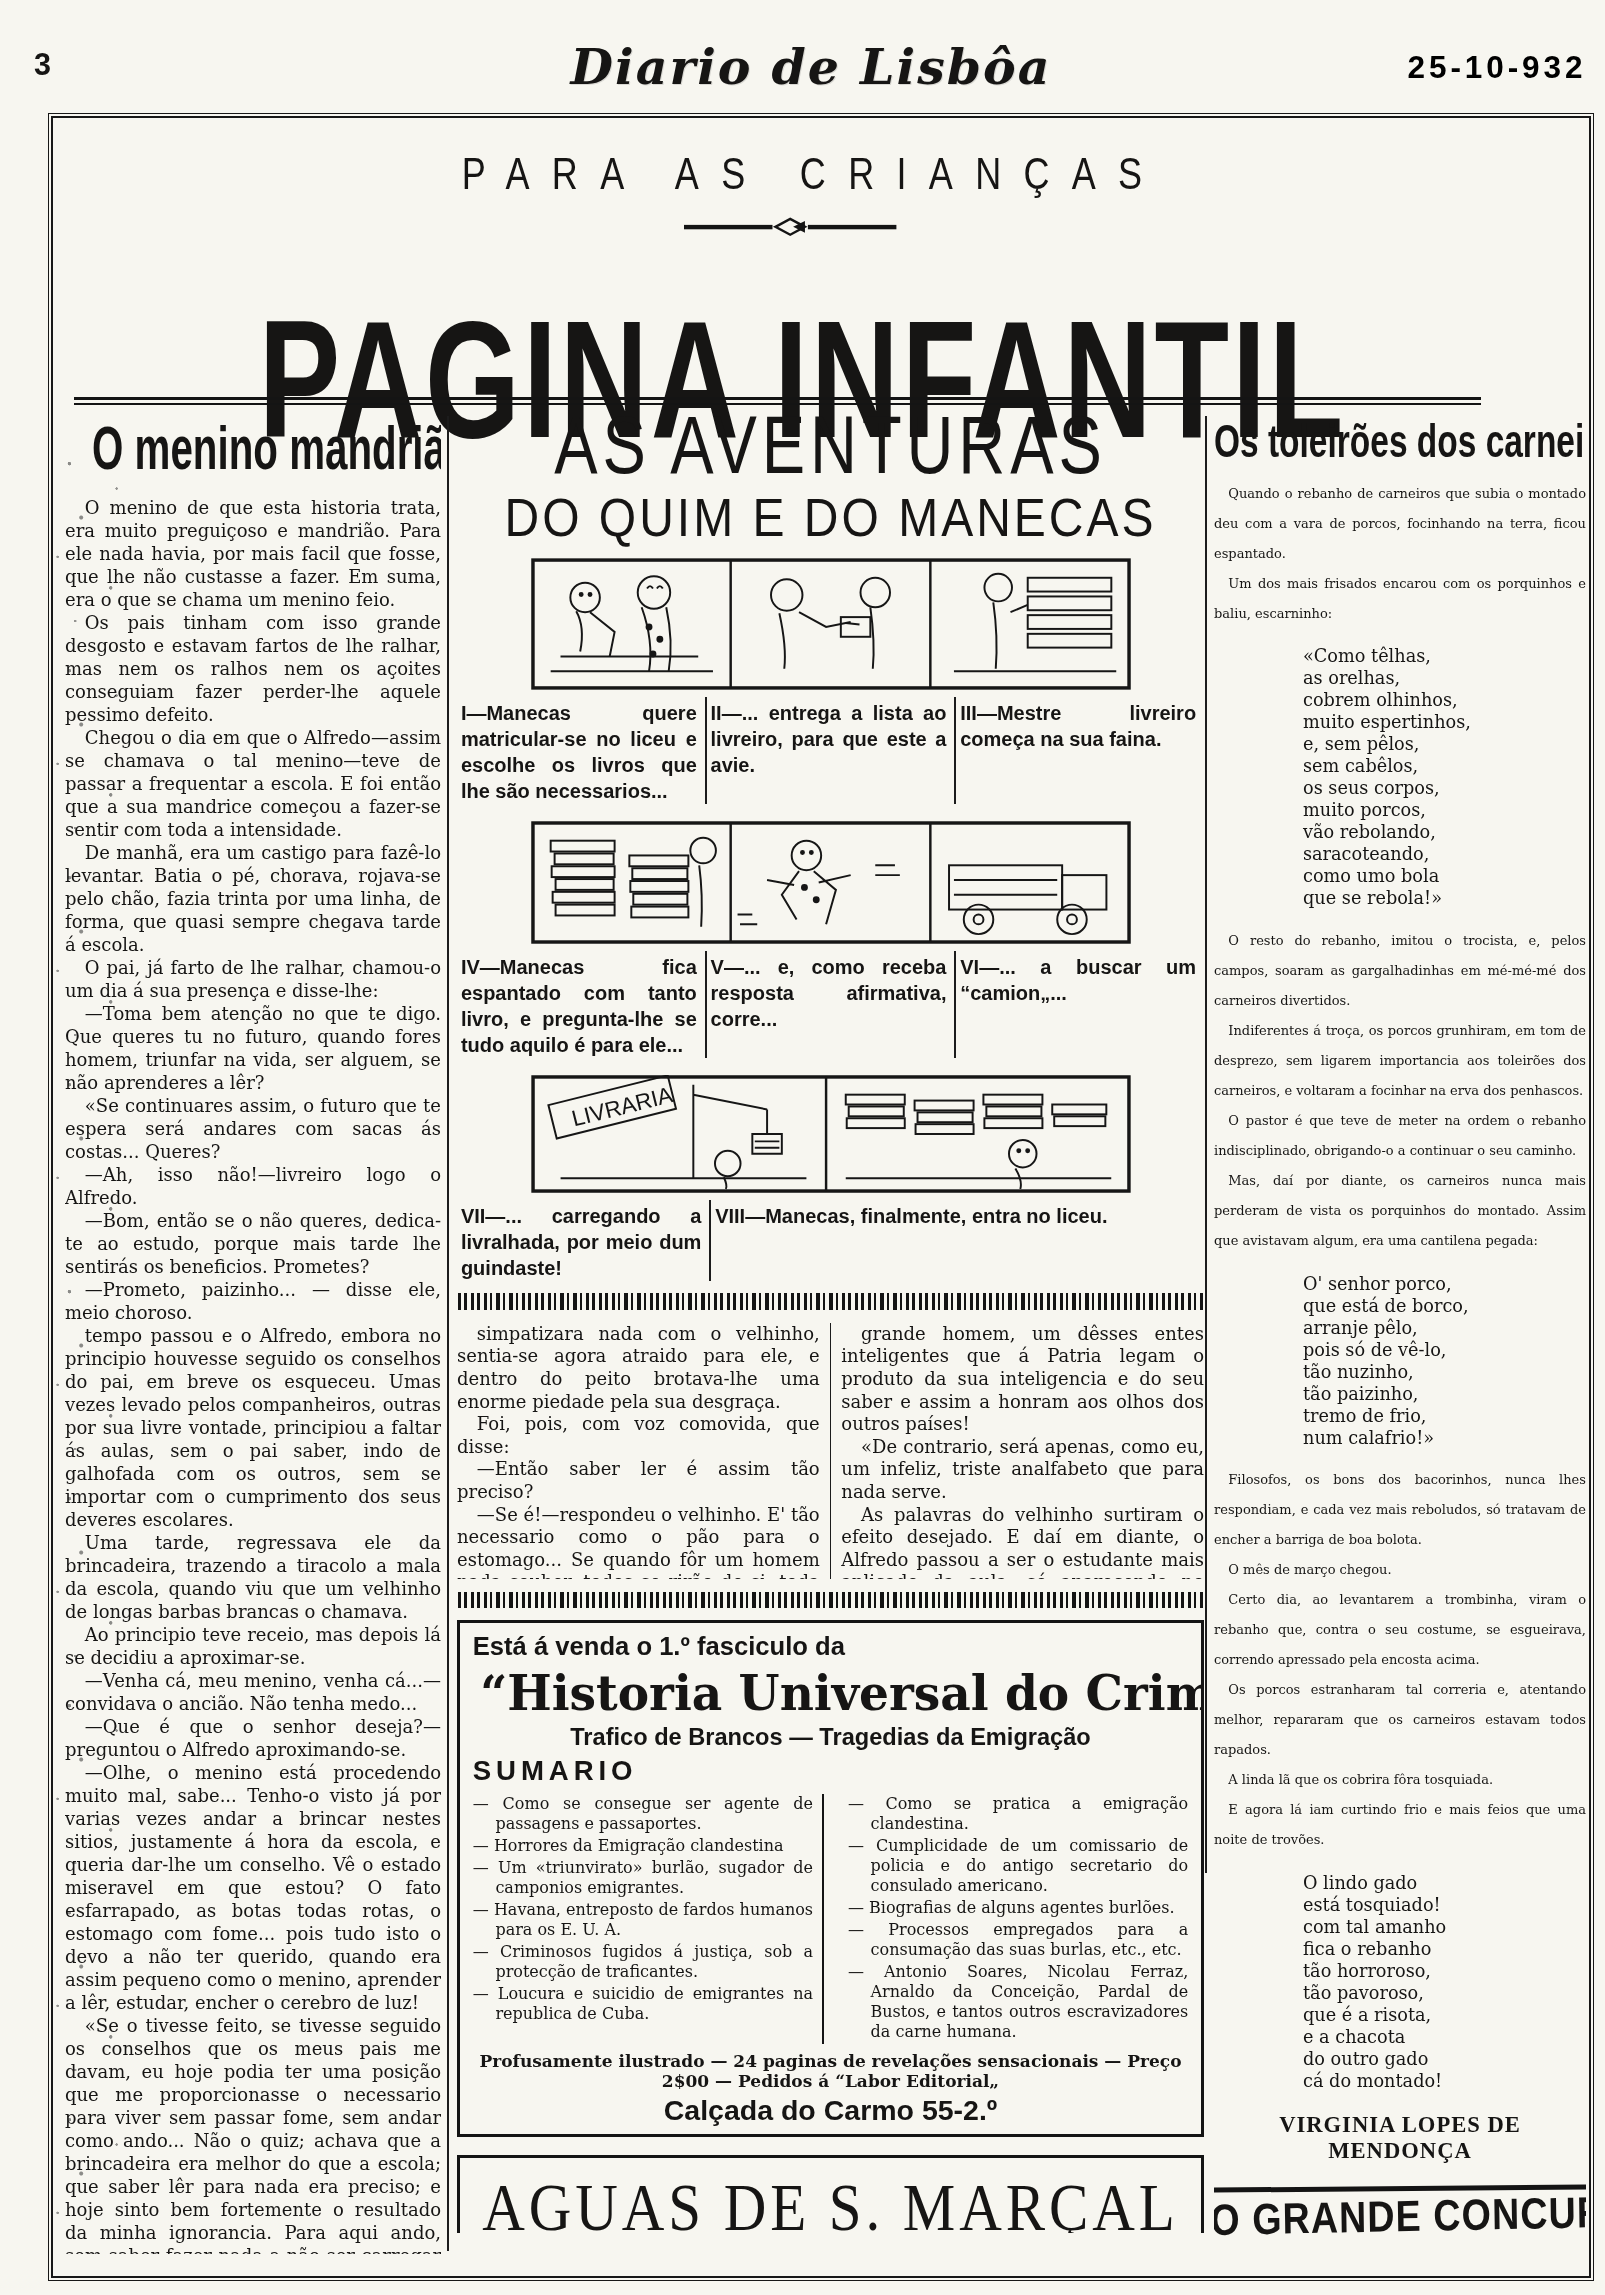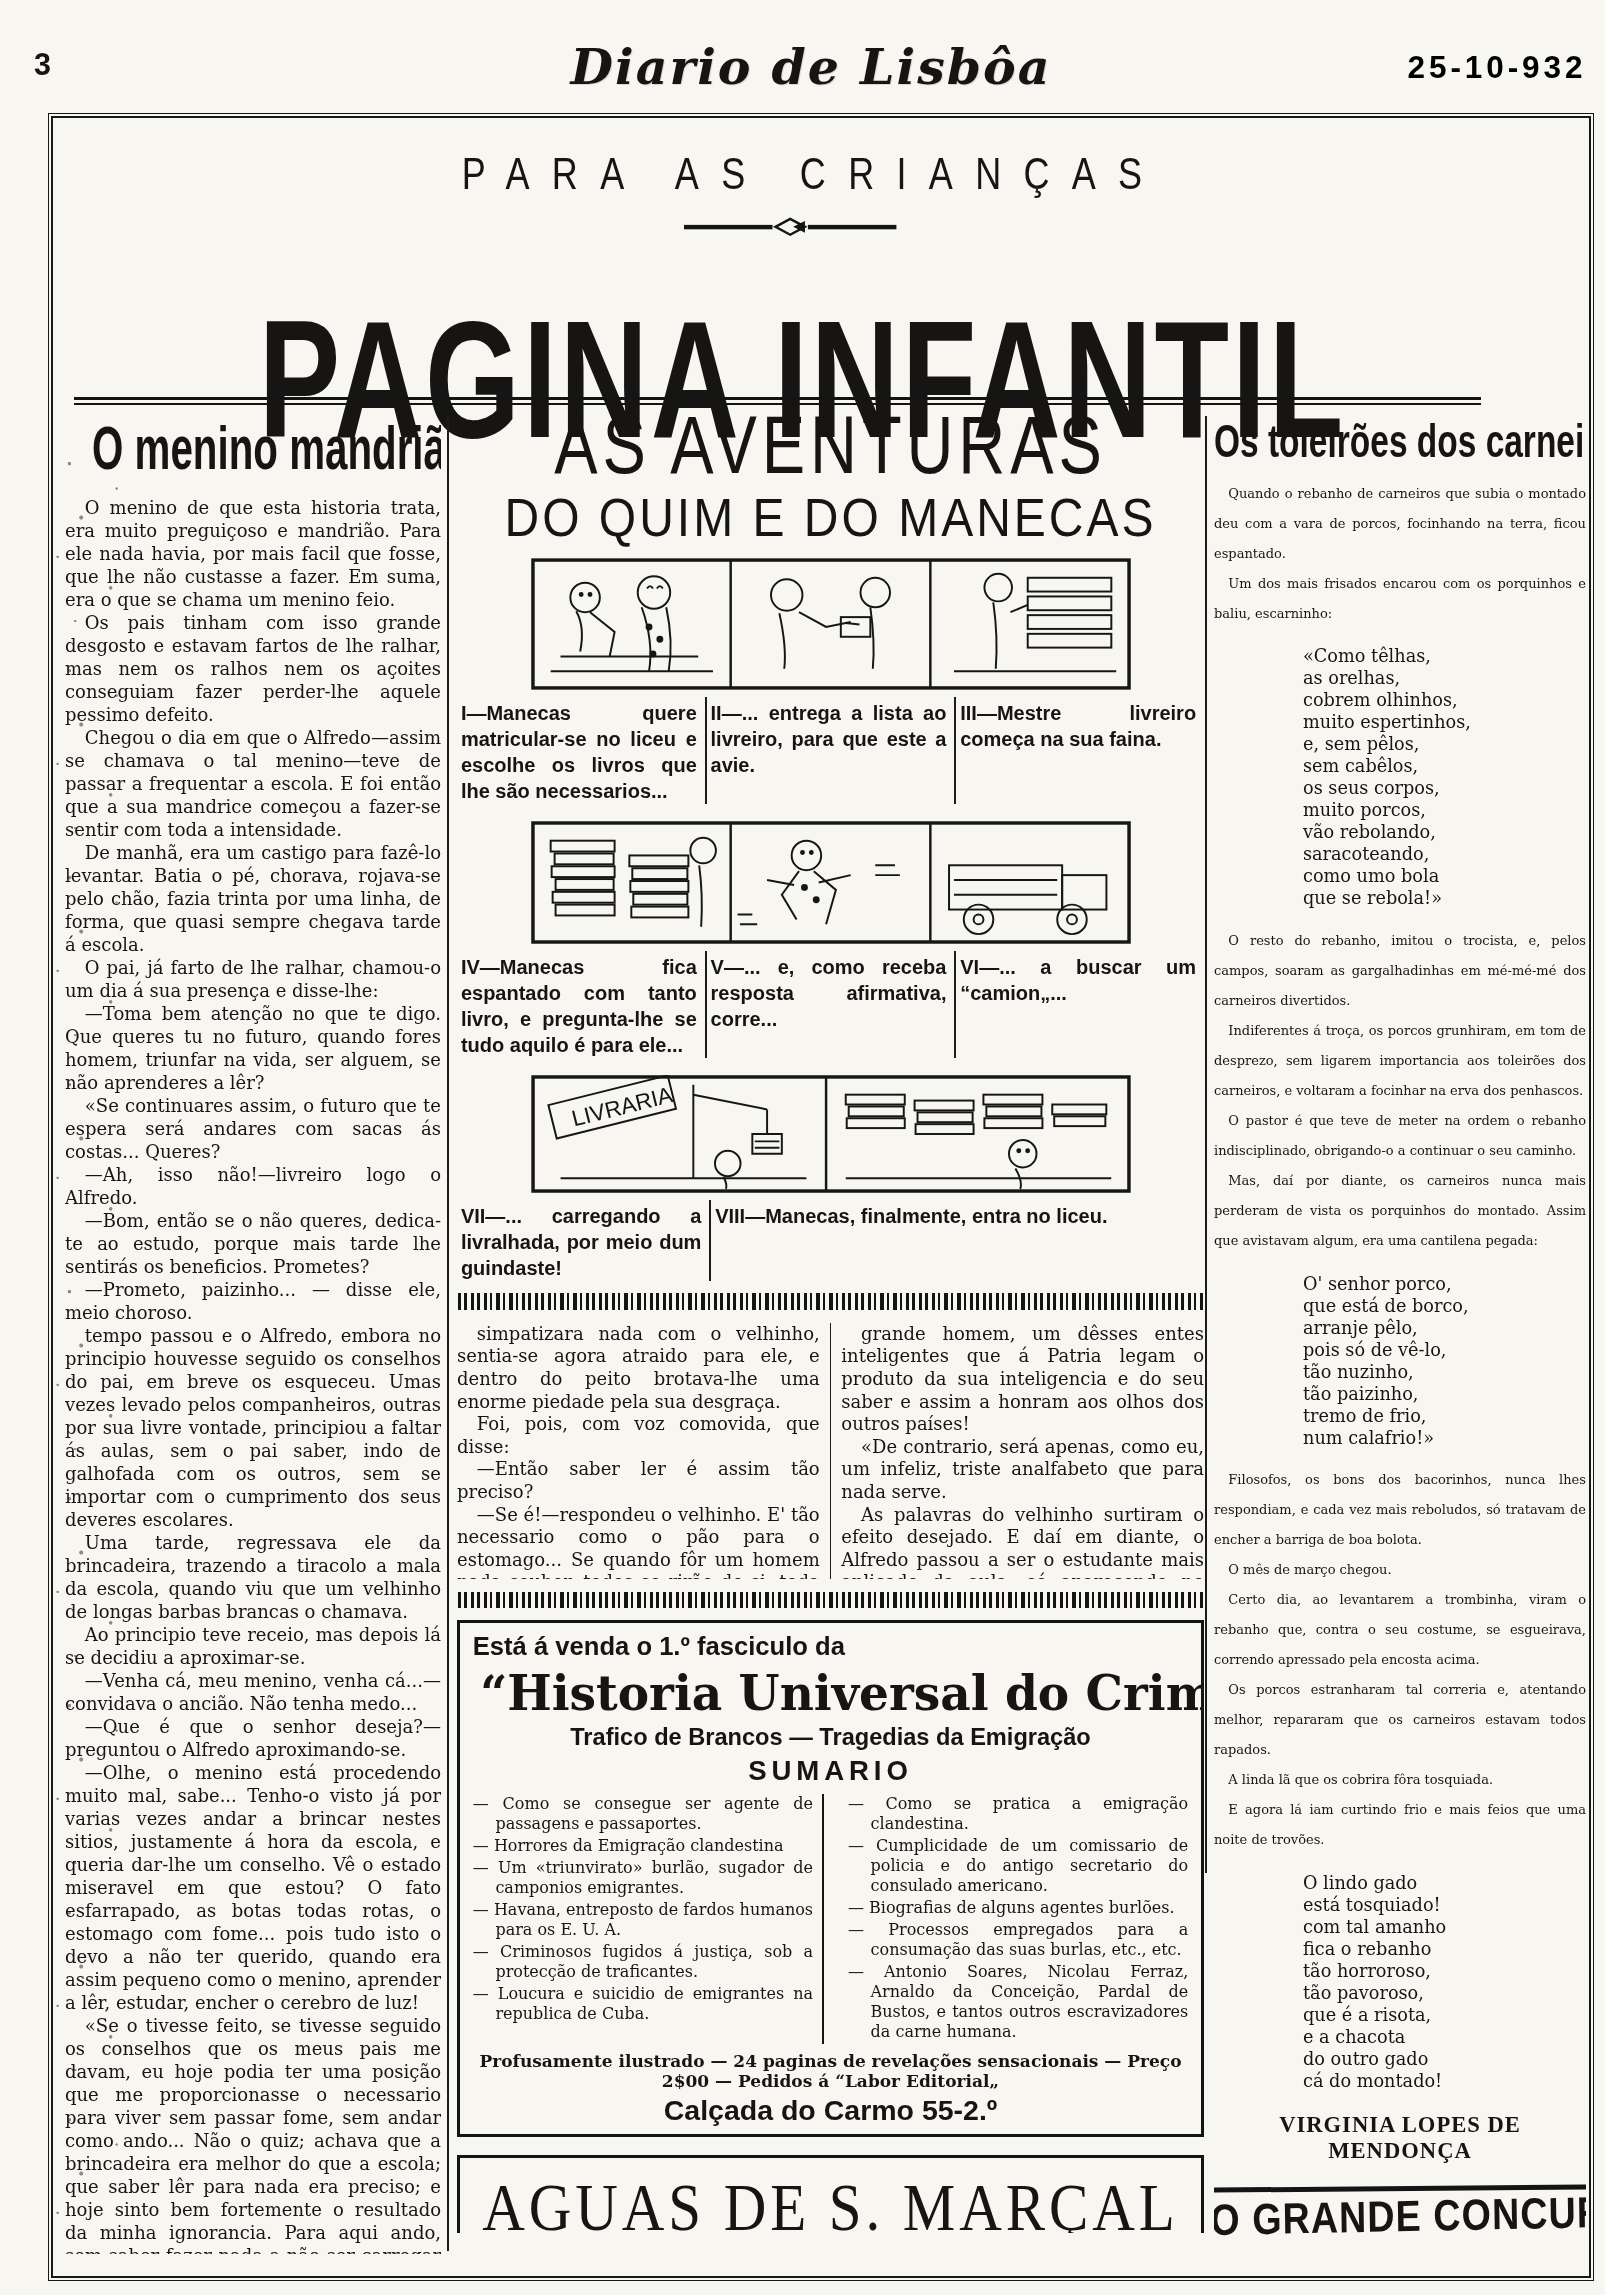--- a/index.html
+++ b/index.html
@@ -91,21 +91,21 @@
   .cont-colB{width:365px;padding-left:10.8px;border-left:1.5px solid #1c1c1c;height:256px;overflow:hidden;}
   .cont-wrap .body-p{font-size:18px;line-height:22.6px;}
   
   .crime-ad{border:3px solid #141414;margin-top:11.8px;padding:8.9px 12.8px 7.9px;}
   .crime-kicker{font:bold 25.6px "Liberation Sans",sans-serif;margin:0;}
   .crime-title{
     font:bold 48px "DejaVu Serif",serif;text-align:center;margin:3.9px 0 2px;white-space:nowrap;
     transform:scaleX(.98);transform-origin:center;
   }
   .crime-sub{font:bold 23.6px "Liberation Sans",sans-serif;text-align:center;margin:3px 0 0;}
-  .crime-sum{font:bold 27.6px "Liberation Sans",sans-serif;text-align:center;letter-spacing:4.9px;margin:3.9px 0 6.9px;}
+  .crime-sum{font:bold 27.6px "Liberation Sans",sans-serif;text-align:left;letter-spacing:4.9px;margin:3.9px 0 6.9px;}
   .sum-wrap{display:flex;}
   .sum-col{flex:1;padding-right:8.9px;}
   .sum-col.second{border-left:2px double #141414;padding-left:24px;padding-right:0;}
   .sum-item{margin:0 0 2px;font-size:16px;line-height:20px;padding-left:22.6px;text-indent:-22.6px;text-align:justify;}
   .crime-foot{font:bold 17px "DejaVu Serif",serif;text-align:center;margin:6.9px 0 0;}
   .crime-addr{font:bold 28.5px "Liberation Sans",sans-serif;text-align:center;margin:3px 0 0;}
   
   .aguas-ad{border:3.4px solid #141414;margin-top:17.7px;padding:9.8px 16.7px 11.8px;height:256px;overflow:hidden;}
   .aguas-title{
     font:400 59px "Liberation Serif",serif;text-align:center;letter-spacing:3.9px;margin:0 0 14.8px;white-space:nowrap;

